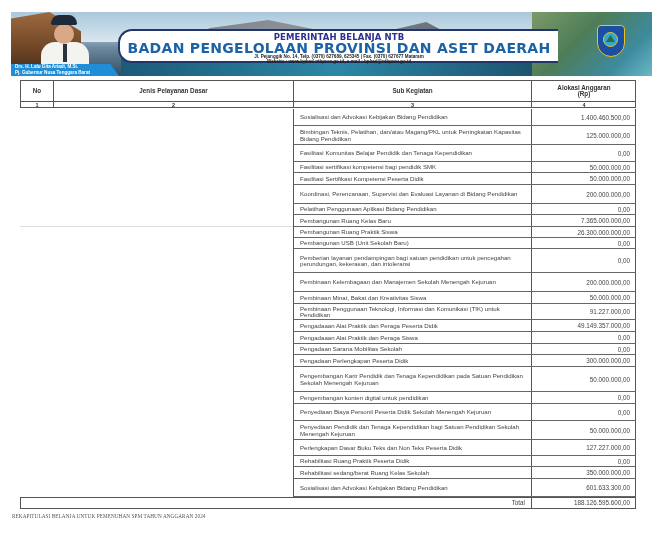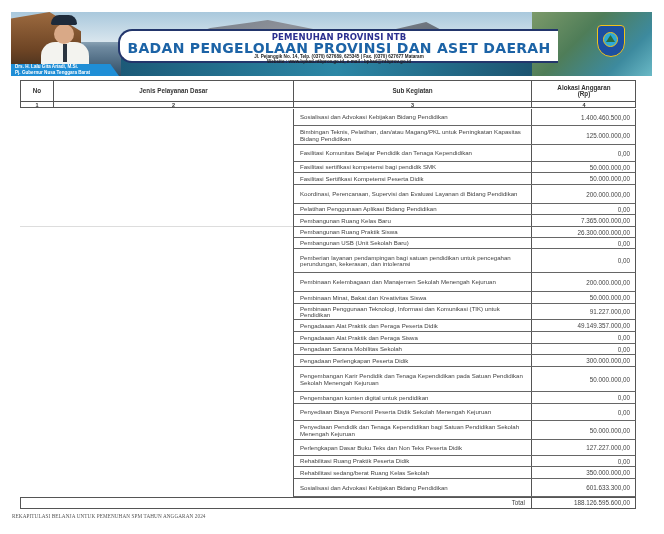--- a/index.html
+++ b/index.html
@@ -61,21 +61,21 @@
     <div class="body"></div>
       <div class="tie"></div>
       <div class="face"></div>
       <div class="cap"></div>
   </div>
   <div class="caption">
     <div>Drs. H. Lalu Gita Ariadi, M.Si.</div>
     <div>Pj. Gubernur Nusa Tenggara Barat</div>
   </div>
   <div class="panel">
-    <div class="gov">PEMENUHAN PROVINSI NTB</div>
+    <div class="gov">PEMERINTAH BELANJA NTB</div>
     <div class="agency">BADAN PENGELOLAAN PROVINSI DAN ASET DAERAH</div>
     <div class="addr">
       <div>Jl. Pejanggik No. 14, Telp. (0370) 627689, 625345 | Fax. (0370) 627677 Mataram</div>
       <div>Website : www.bpkad.ntbprov.go.id, e-mail : bpkad@ntbprov.go.id</div>
     </div>
   </div>
   <div class="logo">
     <div class="inner"></div>
       <div class="peak"></div>
   </div>

